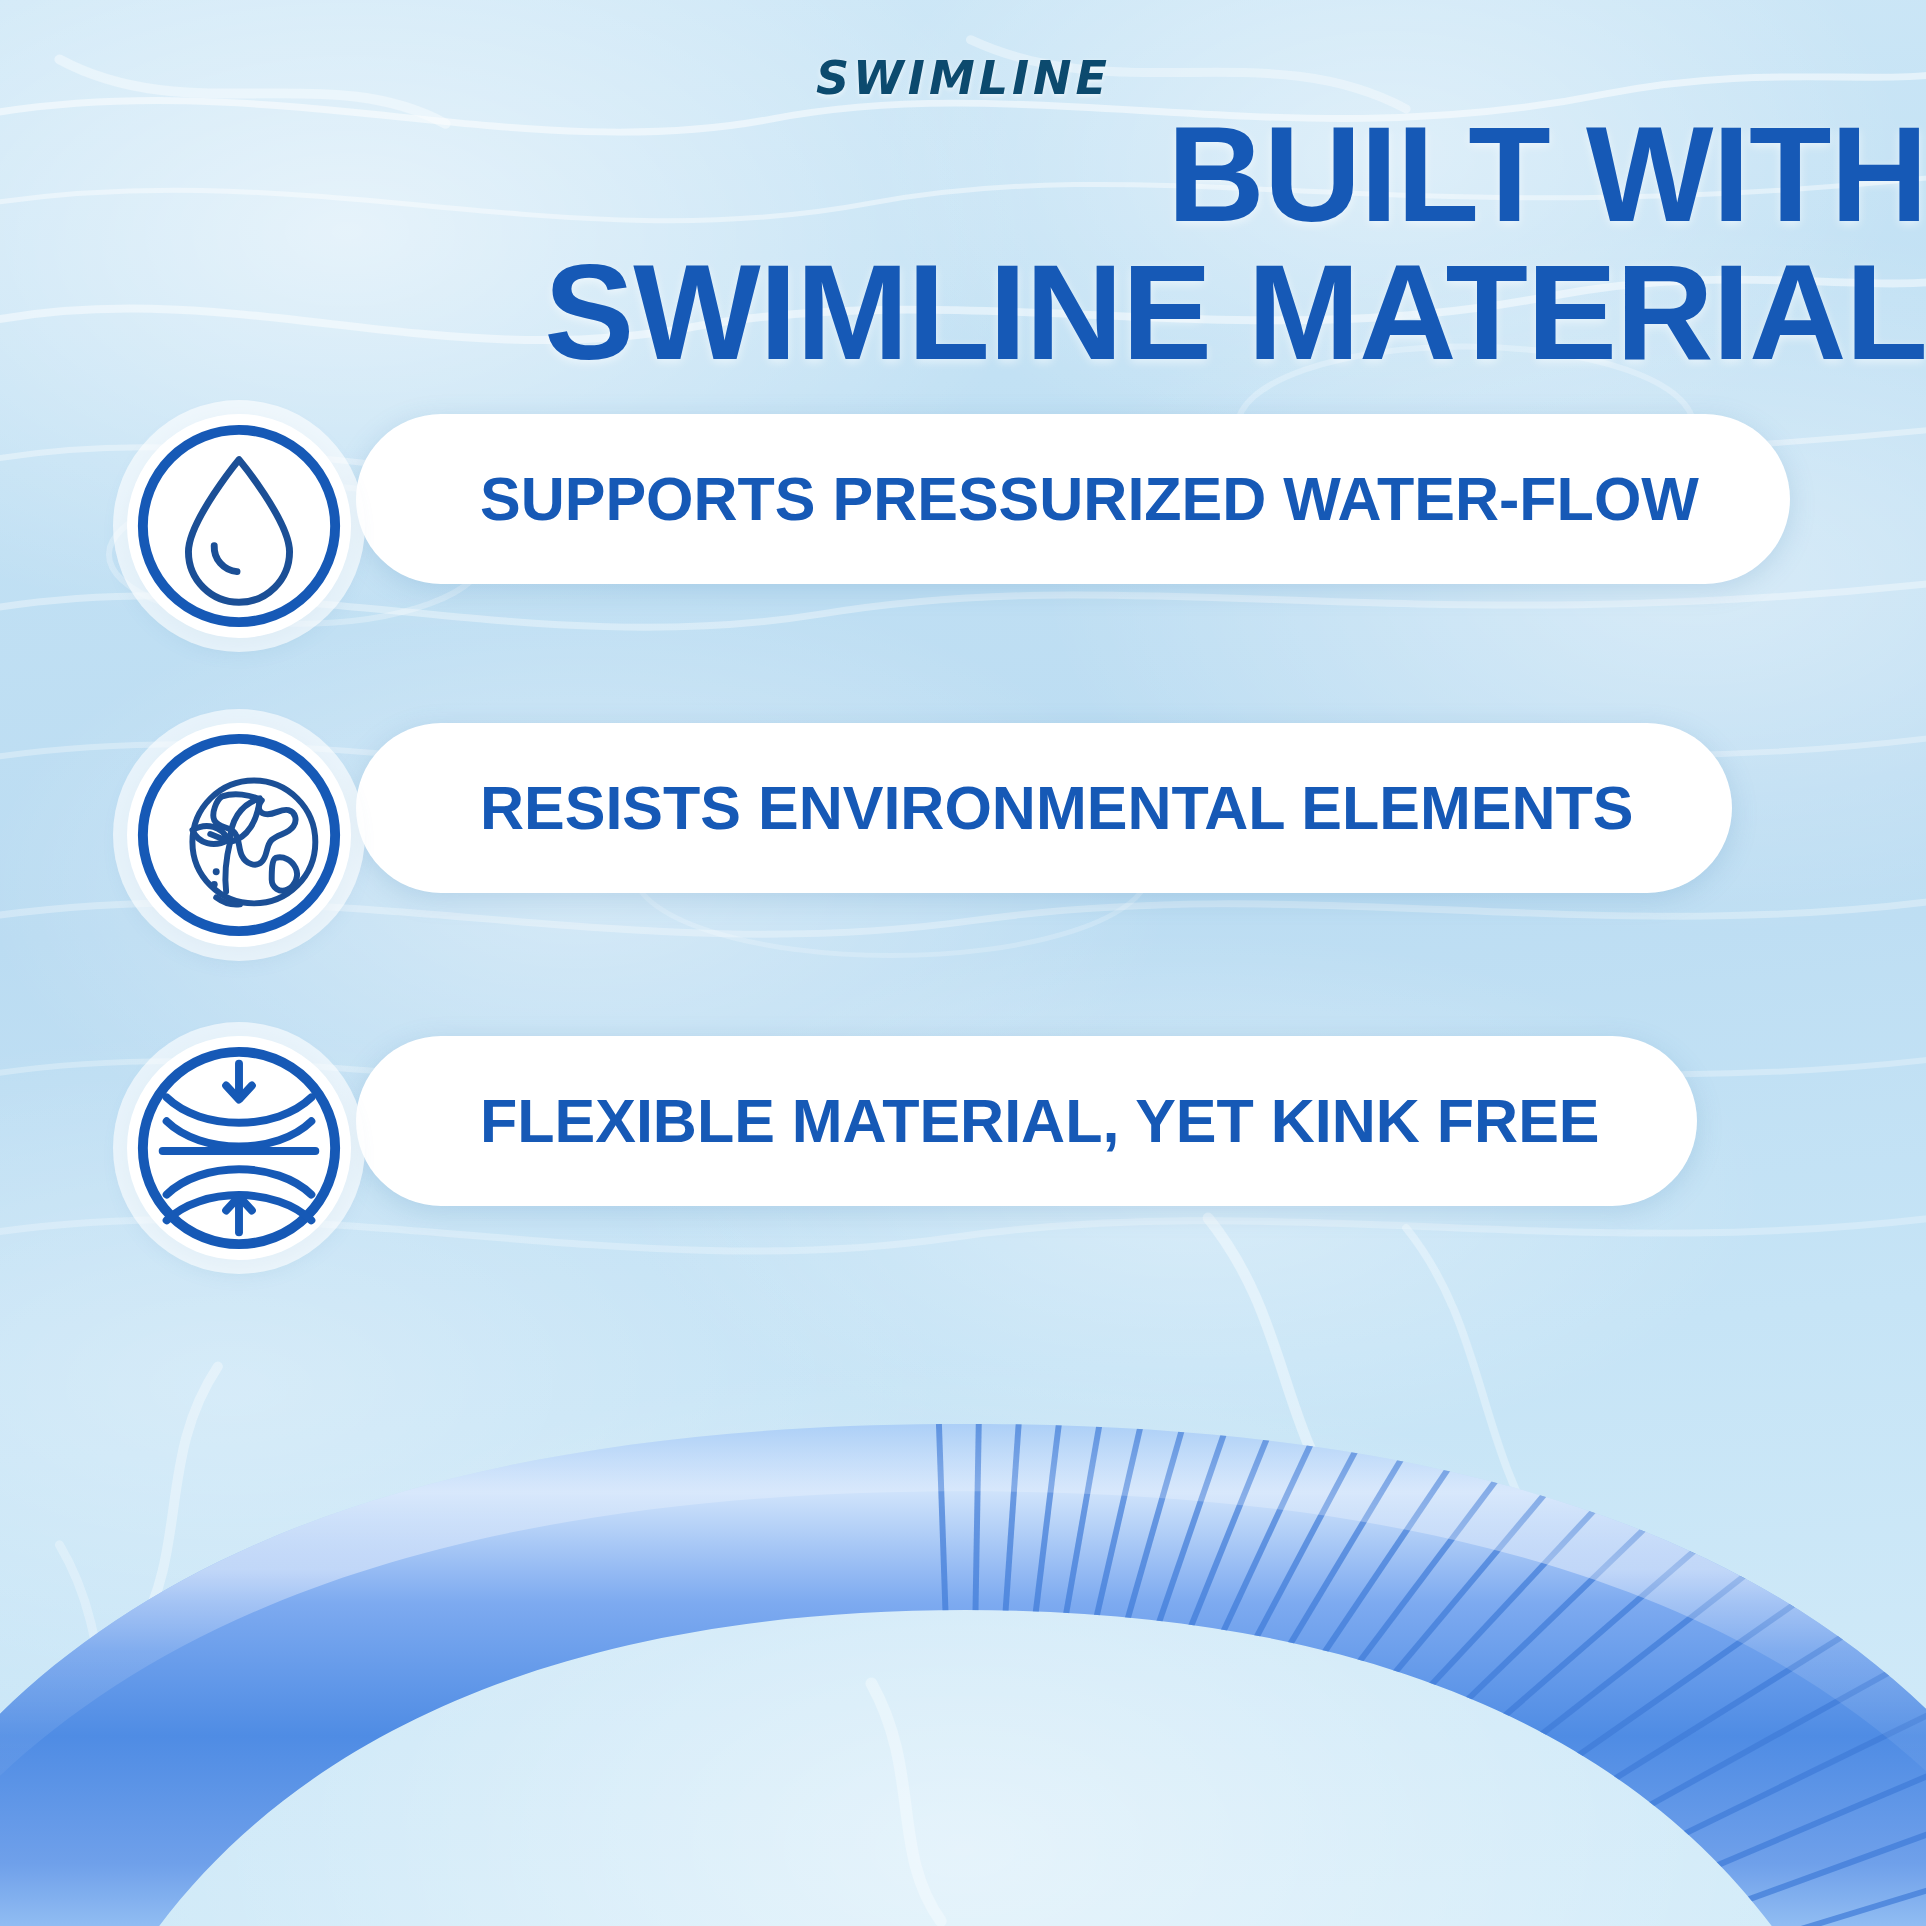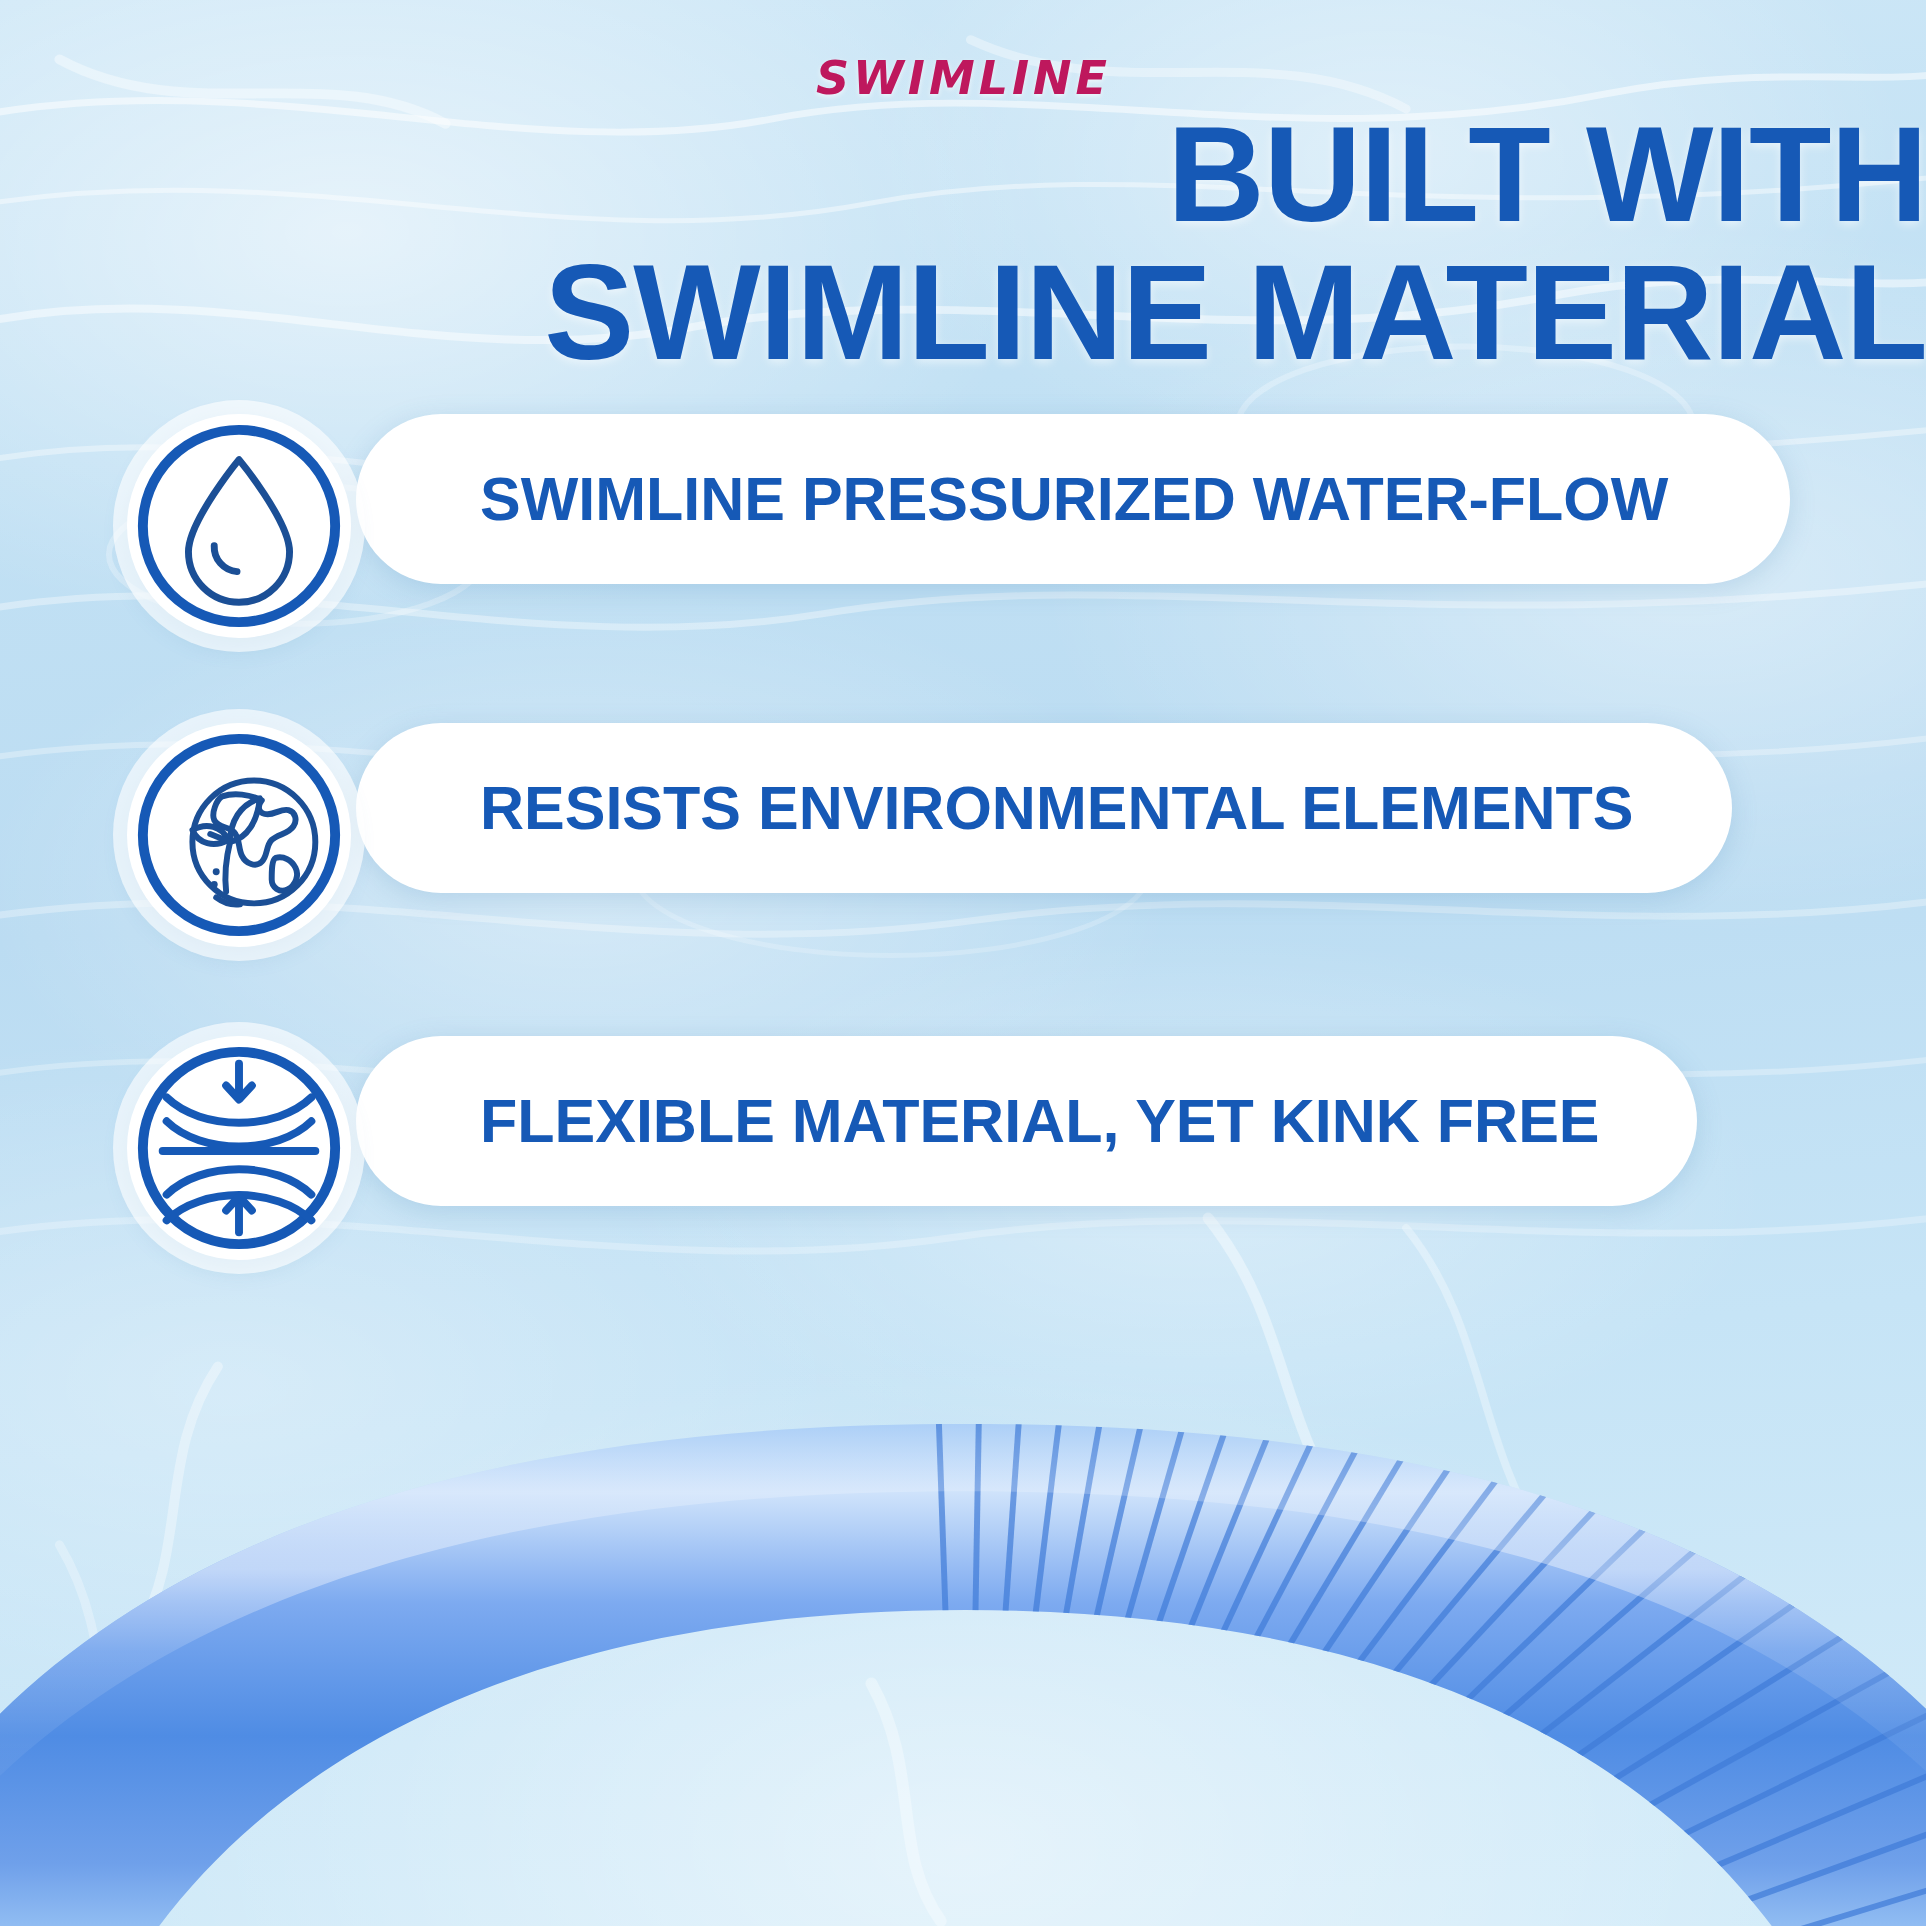--- a/index.html
+++ b/index.html
@@ -22,21 +22,21 @@
       radial-gradient(ellipse 70% 40% at 50% 96%, rgba(255,255,255,.45), rgba(255,255,255,0) 64%),
       linear-gradient(175deg,#cfe8f7 0%,#c2e1f4 22%,#bbdcf2 45%,#c6e4f6 70%,#d4ecf9 100%);
   }
   .caustics{position:absolute;inset:0;opacity:.95;}
   .caustics svg{width:100%;height:100%;display:block;}
 
   
   .brand{
     position:absolute;top:51px;left:0;right:0;text-align:center;
     font-size:46px;font-weight:bold;font-style:italic;letter-spacing:4px;
-    color:#be185d;
+    color:#0c4a6e;
     font-family:"DejaVu Sans", sans-serif;
     text-shadow:0 2px 5px rgba(255,255,255,.65);
   }
 
   
   .headline{
     position:absolute;top:111px;left:0;right:0;text-align:right;
     color:#1659b6;
     font-family:"Liberation Sans", sans-serif;
     font-weight:bold;
@@ -121,21 +121,21 @@
 
   <div class="headline">
     <span class="l1">BUILT WITH</span>
     <span class="l2">SWIMLINE MATERIAL</span>
   </div>
 
   <div class="features">
 
     <div class="feature w1">
       <div class="pill">
-        <span class="pill-text">SWIMLINE PRESSURIZED WATER-FLOW</span>
+        <span class="pill-text">SUPPORTS PRESSURIZED WATER-FLOW</span>
       </div>
       <div class="icon-wrap">
         <svg viewBox="0 0 226 226">
           <circle cx="113" cy="113" r="97" fill="none" stroke="#1659b6" stroke-width="10"></circle>
           <path d="M113 46 C113 46 62 108 62 139 a51 51 0 0 0 102 0 C164 108 113 46 113 46 Z" fill="none" stroke="#1b4f96" stroke-width="7" stroke-linejoin="round"></path>
           <path d="M88 133 a25 25 0 0 0 23 26" fill="none" stroke="#1b4f96" stroke-width="7" stroke-linecap="round"></path>
         </svg>
       </div>
     </div>
 

